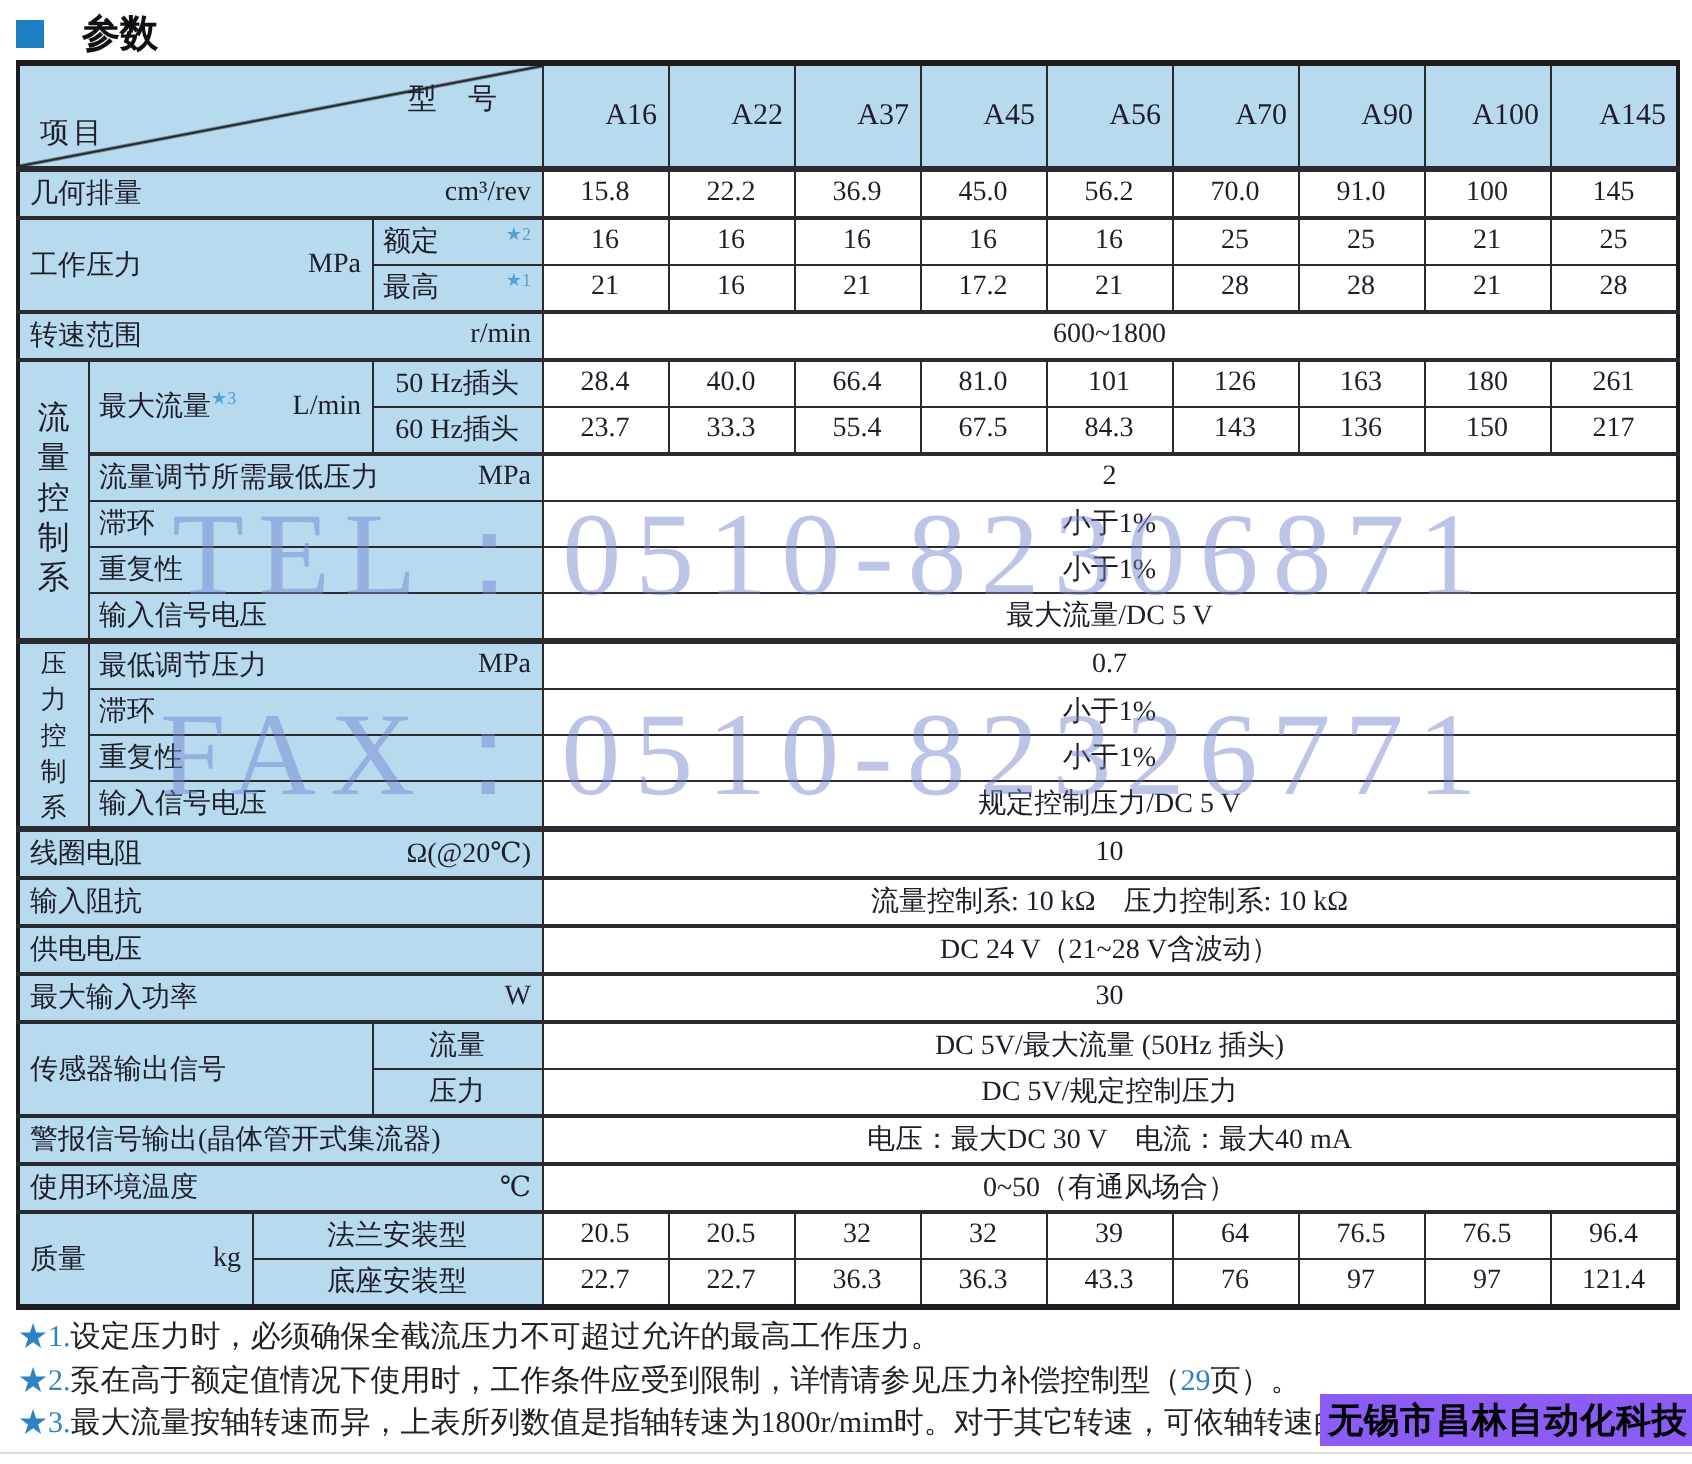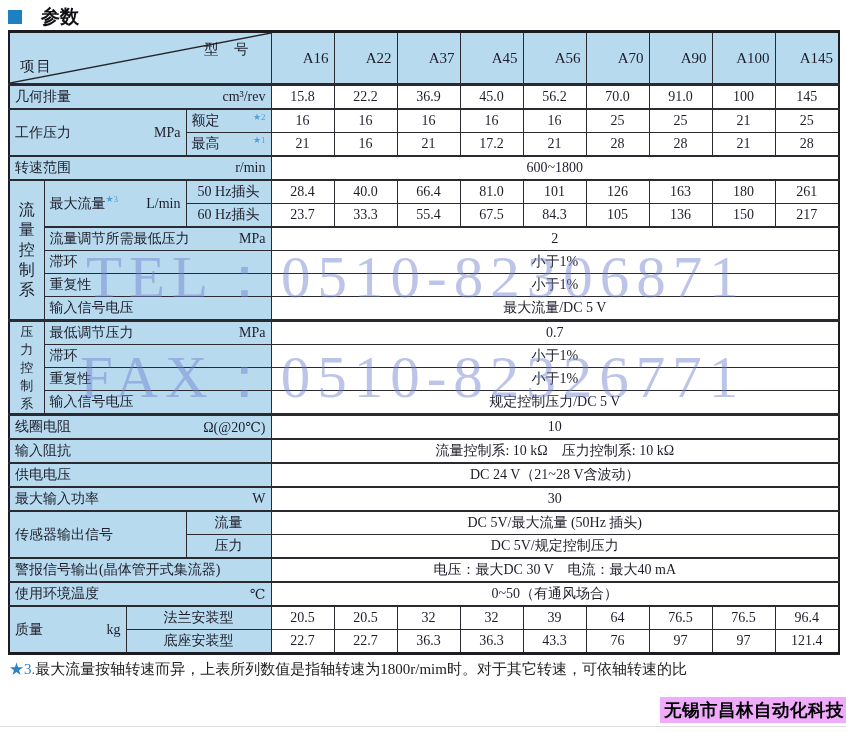--- a/index.html
+++ b/index.html
@@ -43,21 +43,21 @@
   .wm{position:absolute;z-index:5;pointer-events:none;white-space:nowrap;
     font-family:"Liberation Serif","DejaVu Serif",serif;
     color:rgba(112,130,206,0.47);font-size:59px;letter-spacing:7px;line-height:1;}
   .wm1{left:86px;top:248px;}
   .wm2{left:80px;top:348px;}
   
   .footnotes{position:absolute;left:9px;top:659px;font-size:15px;line-height:21.5px;color:#222;white-space:nowrap;}
   .fn-marker{color:#2e82c4;}
   .fn-page{color:#2e82c4;}
   
-  .company{position:absolute;right:0;top:697px;z-index:6;background:#f0abfc;
+  .company{position:absolute;right:0;top:697px;z-index:6;background:#8b5cf6;
     font-family:"Liberation Sans","DejaVu Sans",sans-serif;font-weight:bold;font-size:17.5px;color:#000;
     padding:1px 2px 1px 4px;letter-spacing:0.5px;}
   .bottom-rule{position:absolute;left:0;top:726px;width:846px;height:1px;background:#dcdcdc;}
 </style>
 </head>
 <body>
 
 <div class="page-title">
   <span class="title-square"></span>
   <span>参数</span>
@@ -188,21 +188,21 @@
     <td class="val">180</td>
     <td class="val">261</td>
   </tr>
   <tr>
     <td class="lbl ctr">60 Hz插头</td>
     <td class="val">23.7</td>
     <td class="val">33.3</td>
     <td class="val">55.4</td>
     <td class="val">67.5</td>
     <td class="val">84.3</td>
-    <td class="val">105</td>
+    <td class="val">143</td>
     <td class="val">136</td>
     <td class="val">150</td>
     <td class="val">217</td>
   </tr>
   <tr class="b2">
     <td colspan="3" class="lbl">
       <div class="fx">
             <span>流量调节所需最低压力</span>
             <span class="unit">MPa</span>
           </div>
@@ -328,17 +328,19 @@
     <td class="val">97</td>
     <td class="val">121.4</td>
   </tr>
 </tbody>
   </table>
 
 <div class="wm wm1">TEL：0510-82306871</div>
 <div class="wm wm2">FAX：0510-82326771</div>
 
 <div class="footnotes">
+  <div><span class="fn-marker">★1.</span><span>设定压力时，必须确保全截流压力不可超过允许的最高工作压力。</span></div>
+  <div><span class="fn-marker">★2.</span><span>泵在高于额定值情况下使用时，工作条件应受到限制，详情请参见压力补偿控制型（</span><span class="fn-page">29</span><span>页）。</span></div>
   <div><span class="fn-marker">★3.</span><span>最大流量按轴转速而异，上表所列数值是指轴转速为1800r/mim时。对于其它转速，可依轴转速的比</span></div>
 </div>
 
 <div class="company">无锡市昌林自动化科技</div>
 <div class="bottom-rule"></div>
 
 </body></html>

